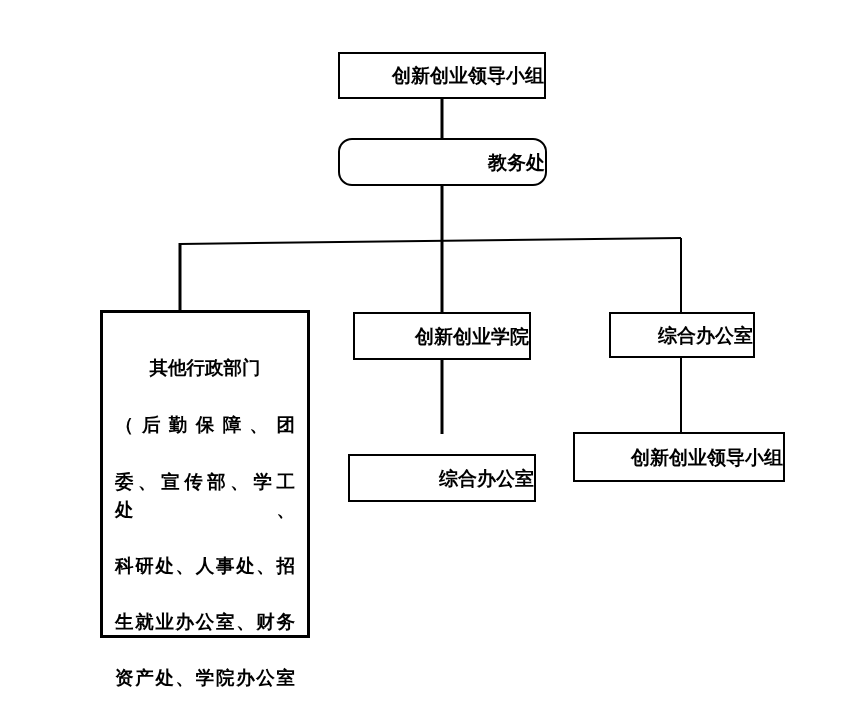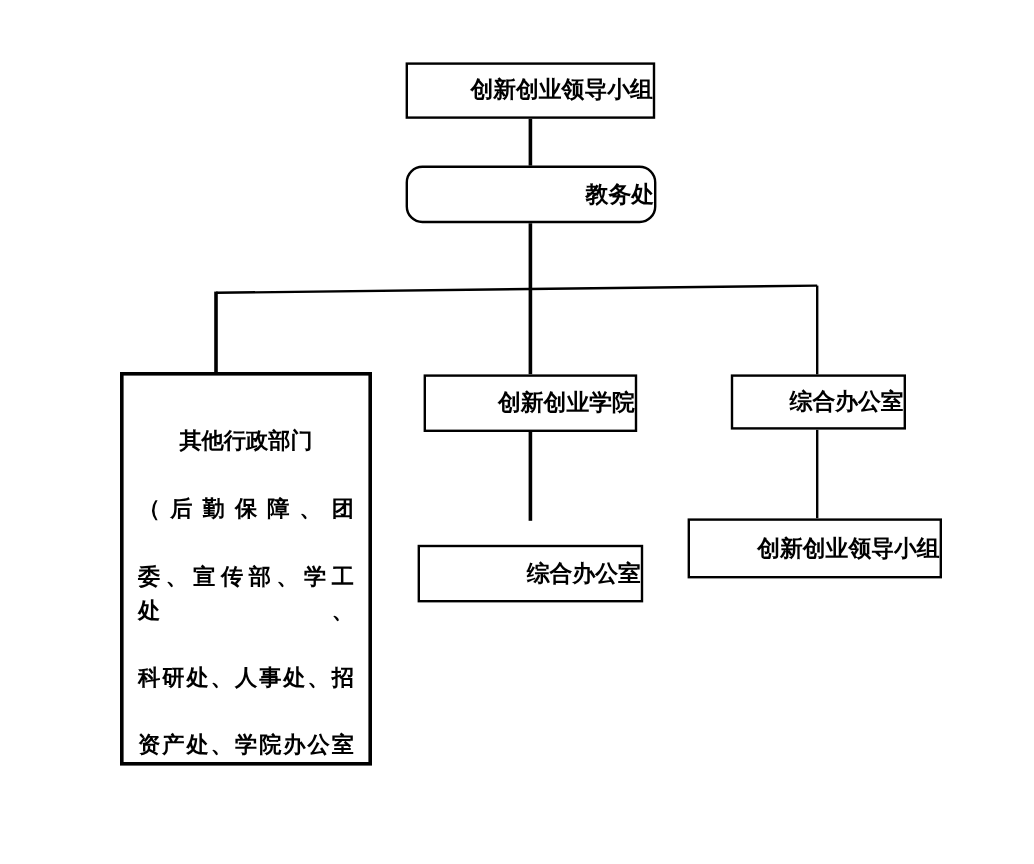--- a/index.html
+++ b/index.html
@@ -137,20 +137,21 @@
   <div class="node" id="node-academic">
     <span class="label">教务处</span>
   </div>
 
   <div class="node" id="node-other-admin">
     <span class="label">
       <span class="first-line">其他行政部门</span>
       <span class="body-line">（后勤保障、团</span>
       <span class="body-line">委、宣传部、学工处、</span>
       <span class="body-line">科研处、人事处、招</span>
+      <span class="body-line">生就业办公室、财务</span>
       <span class="body-line">资产处、学院办公室</span>
       
       
       
     </span>
   </div>
 
   <div class="node" id="node-innovation-college">
     <span class="label">创新创业学院</span>
   </div>

